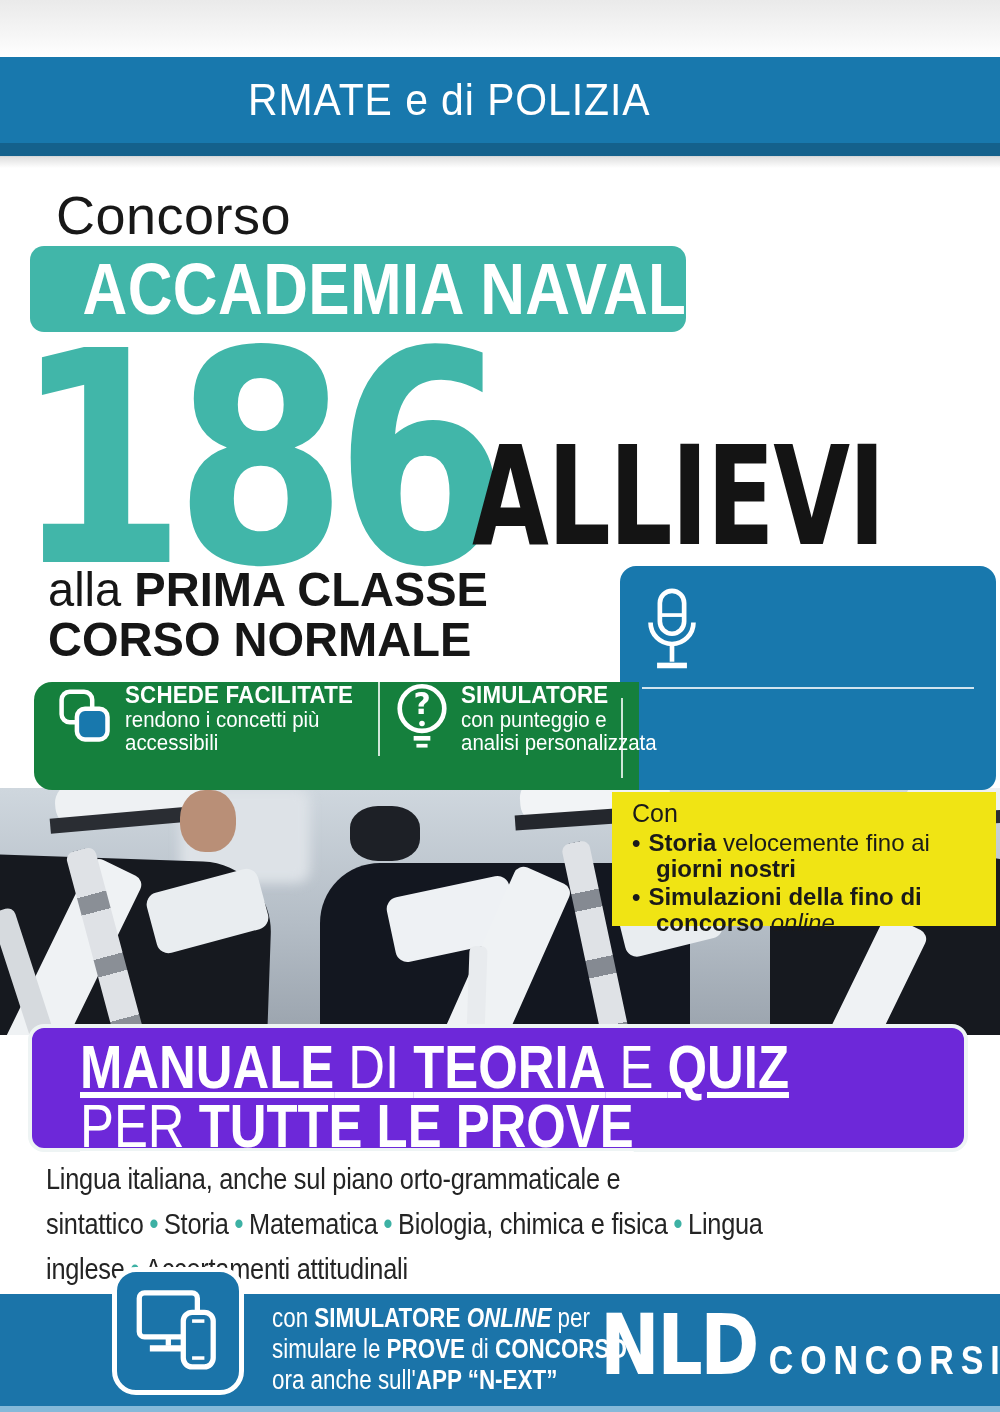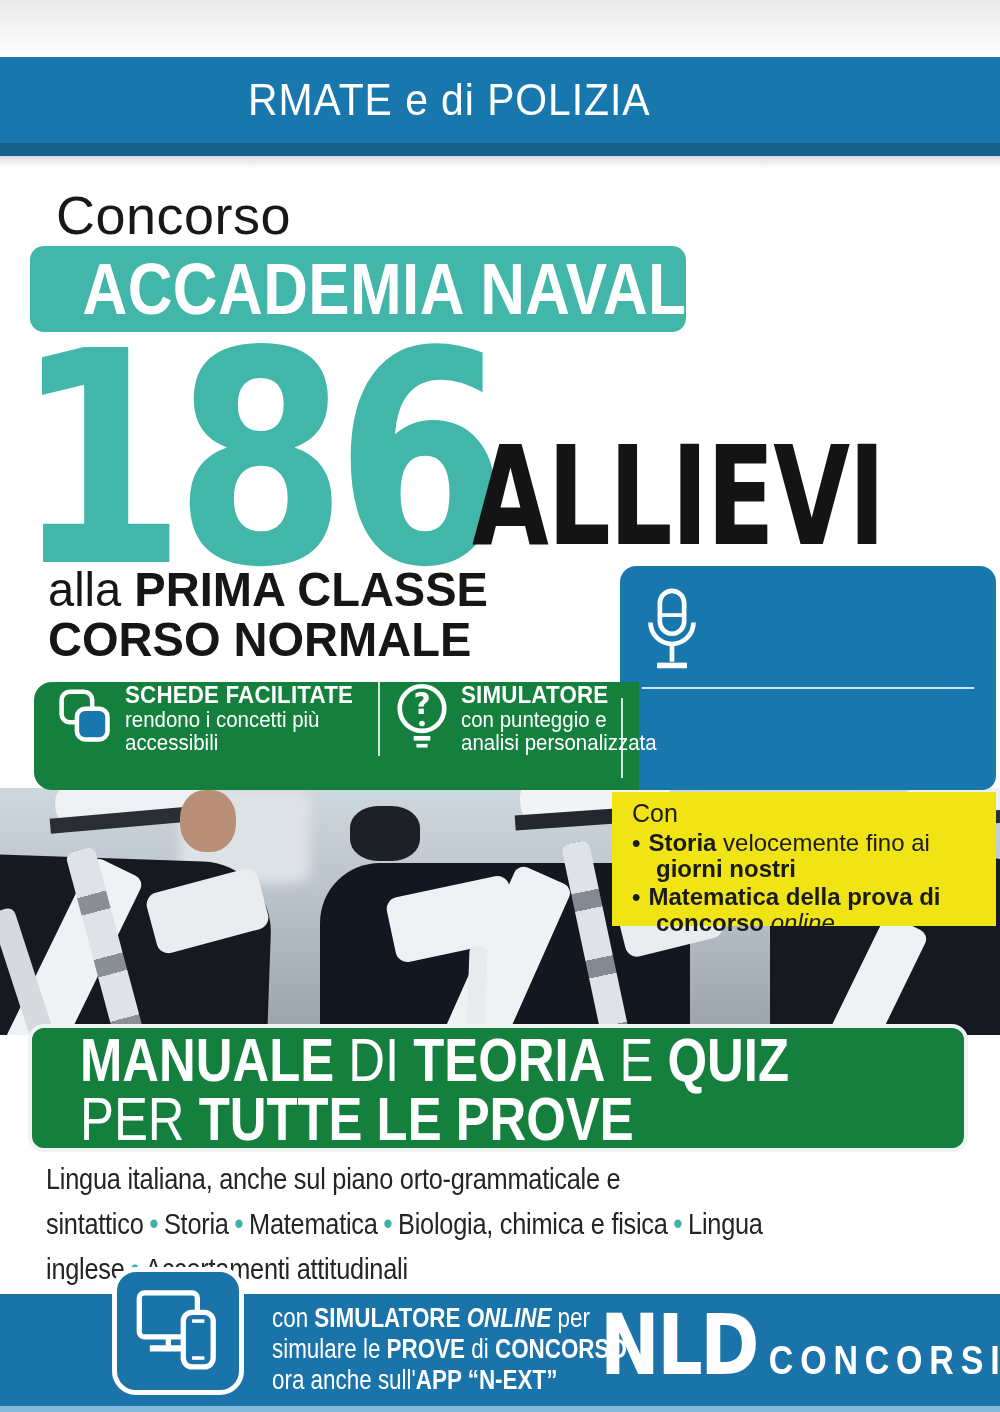--- a/index.html
+++ b/index.html
@@ -56,21 +56,21 @@
   .hl-item{font-size:24px;line-height:25.5px;padding-left:24px;text-indent:-24px;margin-bottom:3px;}
   .hl-item .b{font-weight:700;} .hl-item .it{font-style:italic;}
   .hl-bullet{font-weight:700;margin-right:8px;}
 
   
   .photo{left:0;top:788px;width:1000px;height:247px;background:linear-gradient(180deg,#cfd7de 0%,#b4bdc6 55%,#9aa3ad 100%);overflow:hidden;z-index:1;}
   .photo div{position:absolute;}
   .ph-blur{filter:blur(6px);}
 
   
-  .man-banner{left:28px;top:1024px;width:940px;height:128px;background:#15803d;border:4px solid #eef4f4;border-radius:16px;box-sizing:border-box;padding:2px 0 0 48px;z-index:4;color:#fff;}
+  .man-banner{left:28px;top:1024px;width:940px;height:128px;background:#6d28d9;border:4px solid #eef4f4;border-radius:16px;box-sizing:border-box;padding:9px 0 0 48px;z-index:4;color:#fff;text-decoration:underline;}
   .man-line{font-size:62px;line-height:59px;font-weight:700;transform:scaleX(.82);transform-origin:0 50%;white-space:nowrap;}
   .man-line .r{font-weight:400;}
 
   
   .subjects{left:46px;top:1156px;width:1080px;font-size:30px;line-height:45px;letter-spacing:-.3px;color:#242424;transform:scaleX(.845);transform-origin:0 0;}
   .sep{color:#3db1a4;font-weight:700;padding:0 7px;}
 
   
   .footer-band{left:0;top:1294px;width:1000px;height:112px;background:#1b74a9;z-index:2;}
   .footer-strip{left:0;top:1406px;width:1000px;height:6px;background:#85b9d9;z-index:2;}
@@ -180,21 +180,21 @@
     </div>
   </div>
   <div class="abs vdiv2"></div>
 
   <div class="abs highlight-box">
     <div class="hl-intro">Con</div>
     <div class="hl-item">
       <span class="hl-bullet">•</span><span class="b">Storia</span><span> velocemente fino ai </span><span class="b">giorni nostri</span>
     </div>
     <div class="hl-item">
-      <span class="hl-bullet">•</span><span class="b">Matematica della prova di concorso</span><span class="it"> online</span>
+      <span class="hl-bullet">•</span><span class="b">Simulazioni della fino di concorso</span><span class="it"> online</span>
     </div>
   </div>
 
   <div class="abs man-banner">
     <div class="man-line">
       <span>MANUALE</span><span class="r"> DI </span><span>TEORIA</span><span class="r"> E </span><span>QUIZ</span>
     </div>
     <div class="man-line">
       <span class="r">PER </span><span>TUTTE LE PROVE</span>
     </div>

